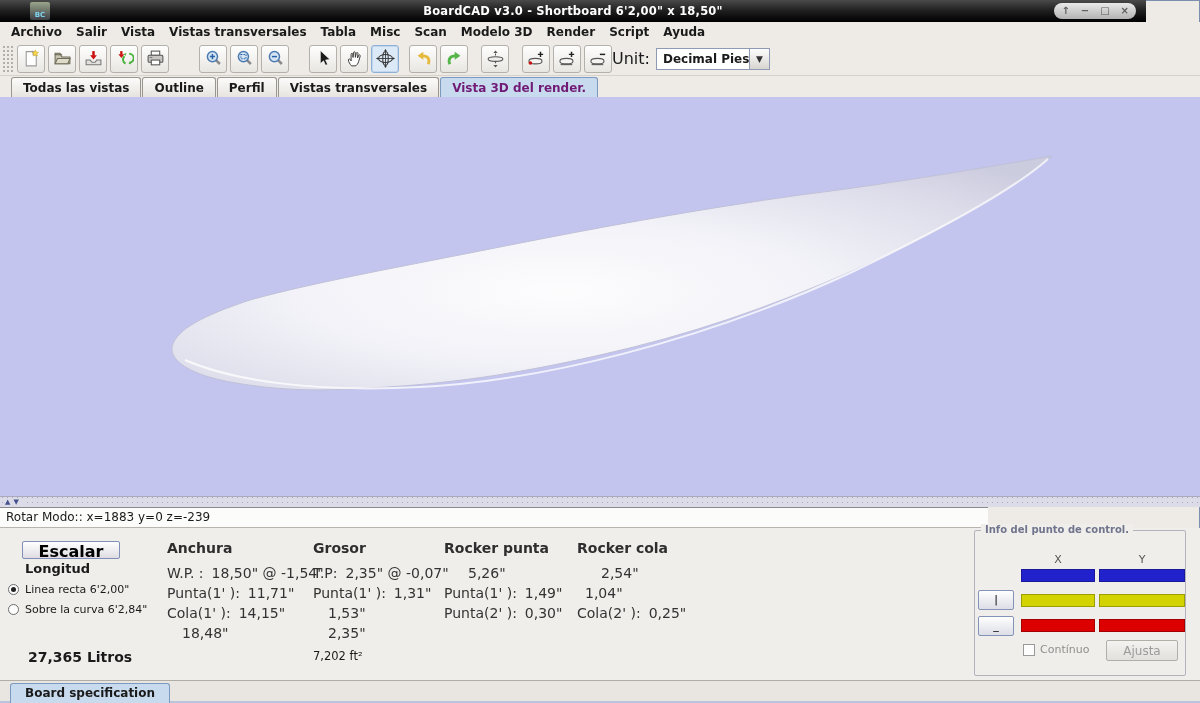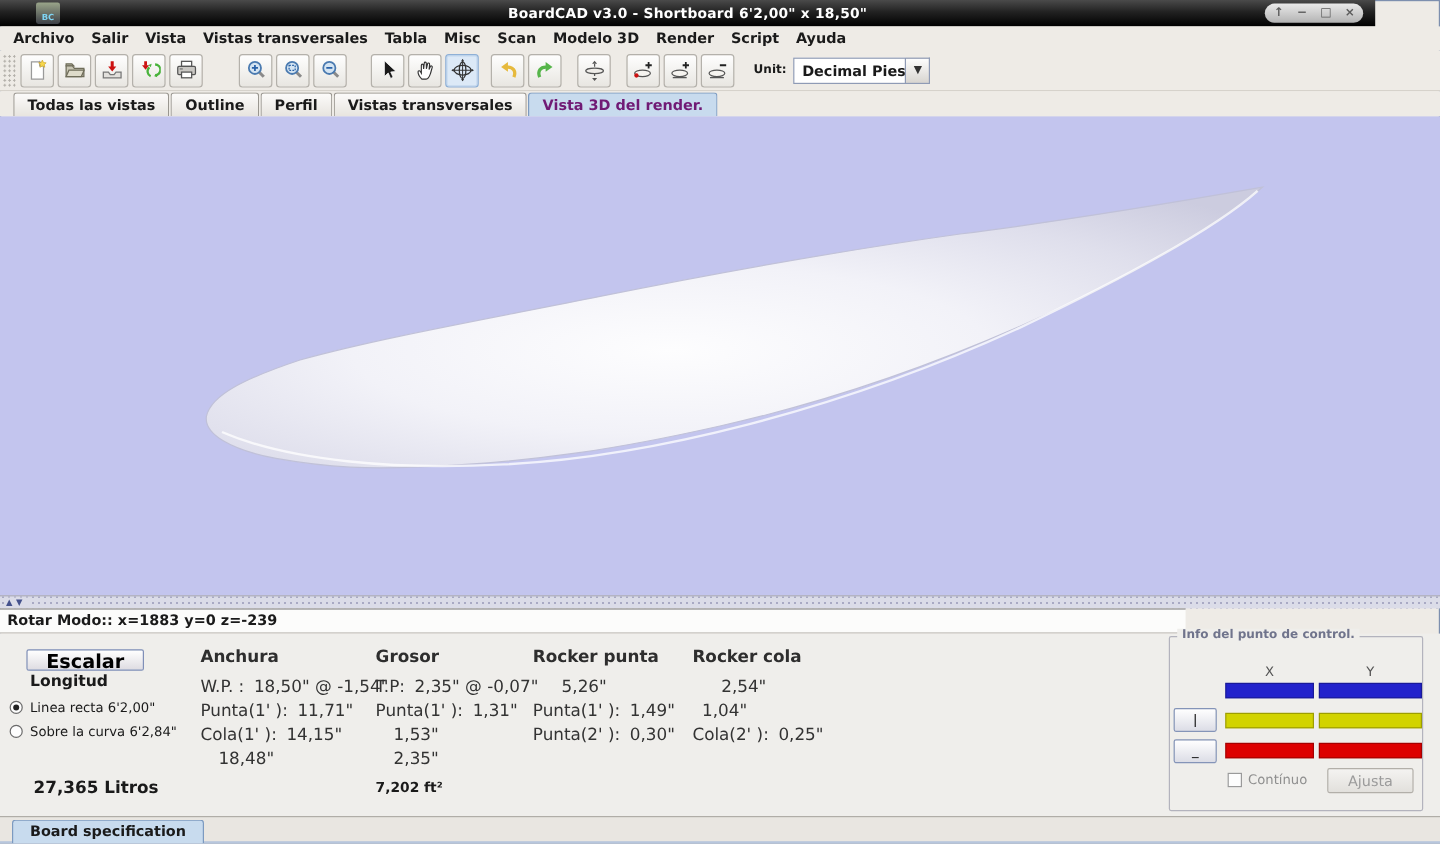--- a/index.html
+++ b/index.html
@@ -34,21 +34,21 @@
     background-image:radial-gradient(#b2afa9 1px, transparent 1.1px);
     background-size:4px 4px; }
   .tb-group { display:flex; gap:3px; }
   .g1{margin-left:4px;} .g2{margin-left:30px;} .g3{margin-left:20px;}
   .g4{margin-left:10px;} .g5{margin-left:13px;} .g6{margin-left:13px;}
   .tbtn { width:28px; height:28px; border:1px solid #b4b1ab; border-radius:3px;
     background:linear-gradient(#fefefe,#e8e6e1); display:flex; align-items:center;
     justify-content:center; padding:0; cursor:pointer; }
   .tbtn.sel { background:#dce9f7; border-color:#8fb0d6; box-shadow:inset 0 0 0 1px #c3d8ee; }
   .tbtn svg { width:19px; height:19px; }
-  .unit-label { margin-left:16px; font-size:10px; font-weight:bold; }
+  .unit-label { font-size:16px; font-weight:normal; }
   .combo { margin-left:6px; display:flex; height:22px; cursor:pointer; }
   .combo-text { width:94px; background:#fff; border:1px solid #8f9bb5;
     font-size:12px; font-weight:bold; padding:3px 0 0 6px; white-space:nowrap; overflow:hidden; }
   .combo-btn { width:20px; background:linear-gradient(#fdfdfd,#d8d5d0);
     border:1px solid #8f9bb5; border-left:none; text-align:center;
     font-size:9px; line-height:21px; color:#333; }
   
   .tabbar { position:absolute; left:0; top:76px; width:1200px; height:21px;
     background:#eeebe6; display:flex; align-items:flex-end; padding-left:11px; }
   .tab { font-size:12px; font-weight:bold; padding:3px 11px 2px;
@@ -61,37 +61,37 @@
   
   .splitter { position:absolute; left:0; top:496px; width:1200px; height:11px;
     background:#dbdce8; border-top:1px solid #aab; 
     background-image:radial-gradient(#a9aac4 .8px, transparent .9px);
     background-size:5px 5px; background-position:30px 3px; }
   .split-arrows { position:absolute; left:5px; top:1px; background:#dbdce8;
     font-size:7px; color:#44518c; letter-spacing:3px; padding-right:4px; }
   
   .statusbar { position:absolute; left:0; top:507px; width:988px; height:21px;
     background:#fcfcfb; border-top:1px solid #8a8a8a; border-bottom:1px solid #b8b5af;
-    font-size:12px; font-weight:bold; line-height:19px; padding-left:6px; }
+    font-size:12px; font-weight:normal; line-height:19px; padding-left:6px; }
   
   .panel { position:absolute; left:0; top:528px; width:1200px; height:152px;
     background:#efeeeb; }
   .btn-escalar { position:absolute; left:22px; top:13px; width:98px; height:18px;
     background:linear-gradient(#ffffff,#dedce2); border:1px solid #7f8fb8;
     border-radius:2px; font-size:16px; font-weight:bold; font-family:inherit; cursor:pointer; }
   .longitud { position:absolute; left:25px; top:33px; font-size:13px; font-weight:bold; }
   .radio-row { position:absolute; left:8px; display:flex; align-items:center; gap:6px;
     font-size:11px; cursor:pointer; }
   .r1{top:55px;} .r2{top:75px;}
   .radio { width:11px; height:11px; border:1px solid #6b6b6b; border-radius:50%;
     background:#fdfdfd; position:relative; }
   .radio.on::after { content:""; position:absolute; left:2px; top:2px;
     width:5px; height:5px; border-radius:50%; background:#222; }
   .volume { position:absolute; left:28px; top:121px; font-size:14px; font-weight:bold; }
-  .area   { position:absolute; left:313px; top:121px; font-size:11.5px; font-weight:bold; }
+  .area   { position:absolute; left:313px; top:121px; font-size:11.5px; font-weight:normal; }
   .mcol { position:absolute; top:12px; }
   .c0{left:167px;} .c1{left:313px;} .c2{left:444px;} .c3{left:577px;}
   .mcol h3 { font-size:14px; font-weight:600; color:#2e2e2e; margin-bottom:9px; }
   .mrow { display:flex; gap:8px; height:20px; font-size:14px; color:#333; white-space:nowrap; }
   .ind-sm{padding-left:15px;} .ind-md{padding-left:24px;} .ind-xs{padding-left:8px;}
   
   .ctrlbox { position:absolute; left:974px; top:2px; width:212px; height:146px;
     border:1px solid #b3b3bd; border-radius:2px; }
   .ctrlbox .legend { position:absolute; left:6px; top:-7px; background:#efeeeb;
     padding:0 4px; font-size:10px; font-weight:bold; color:#70748c; }

